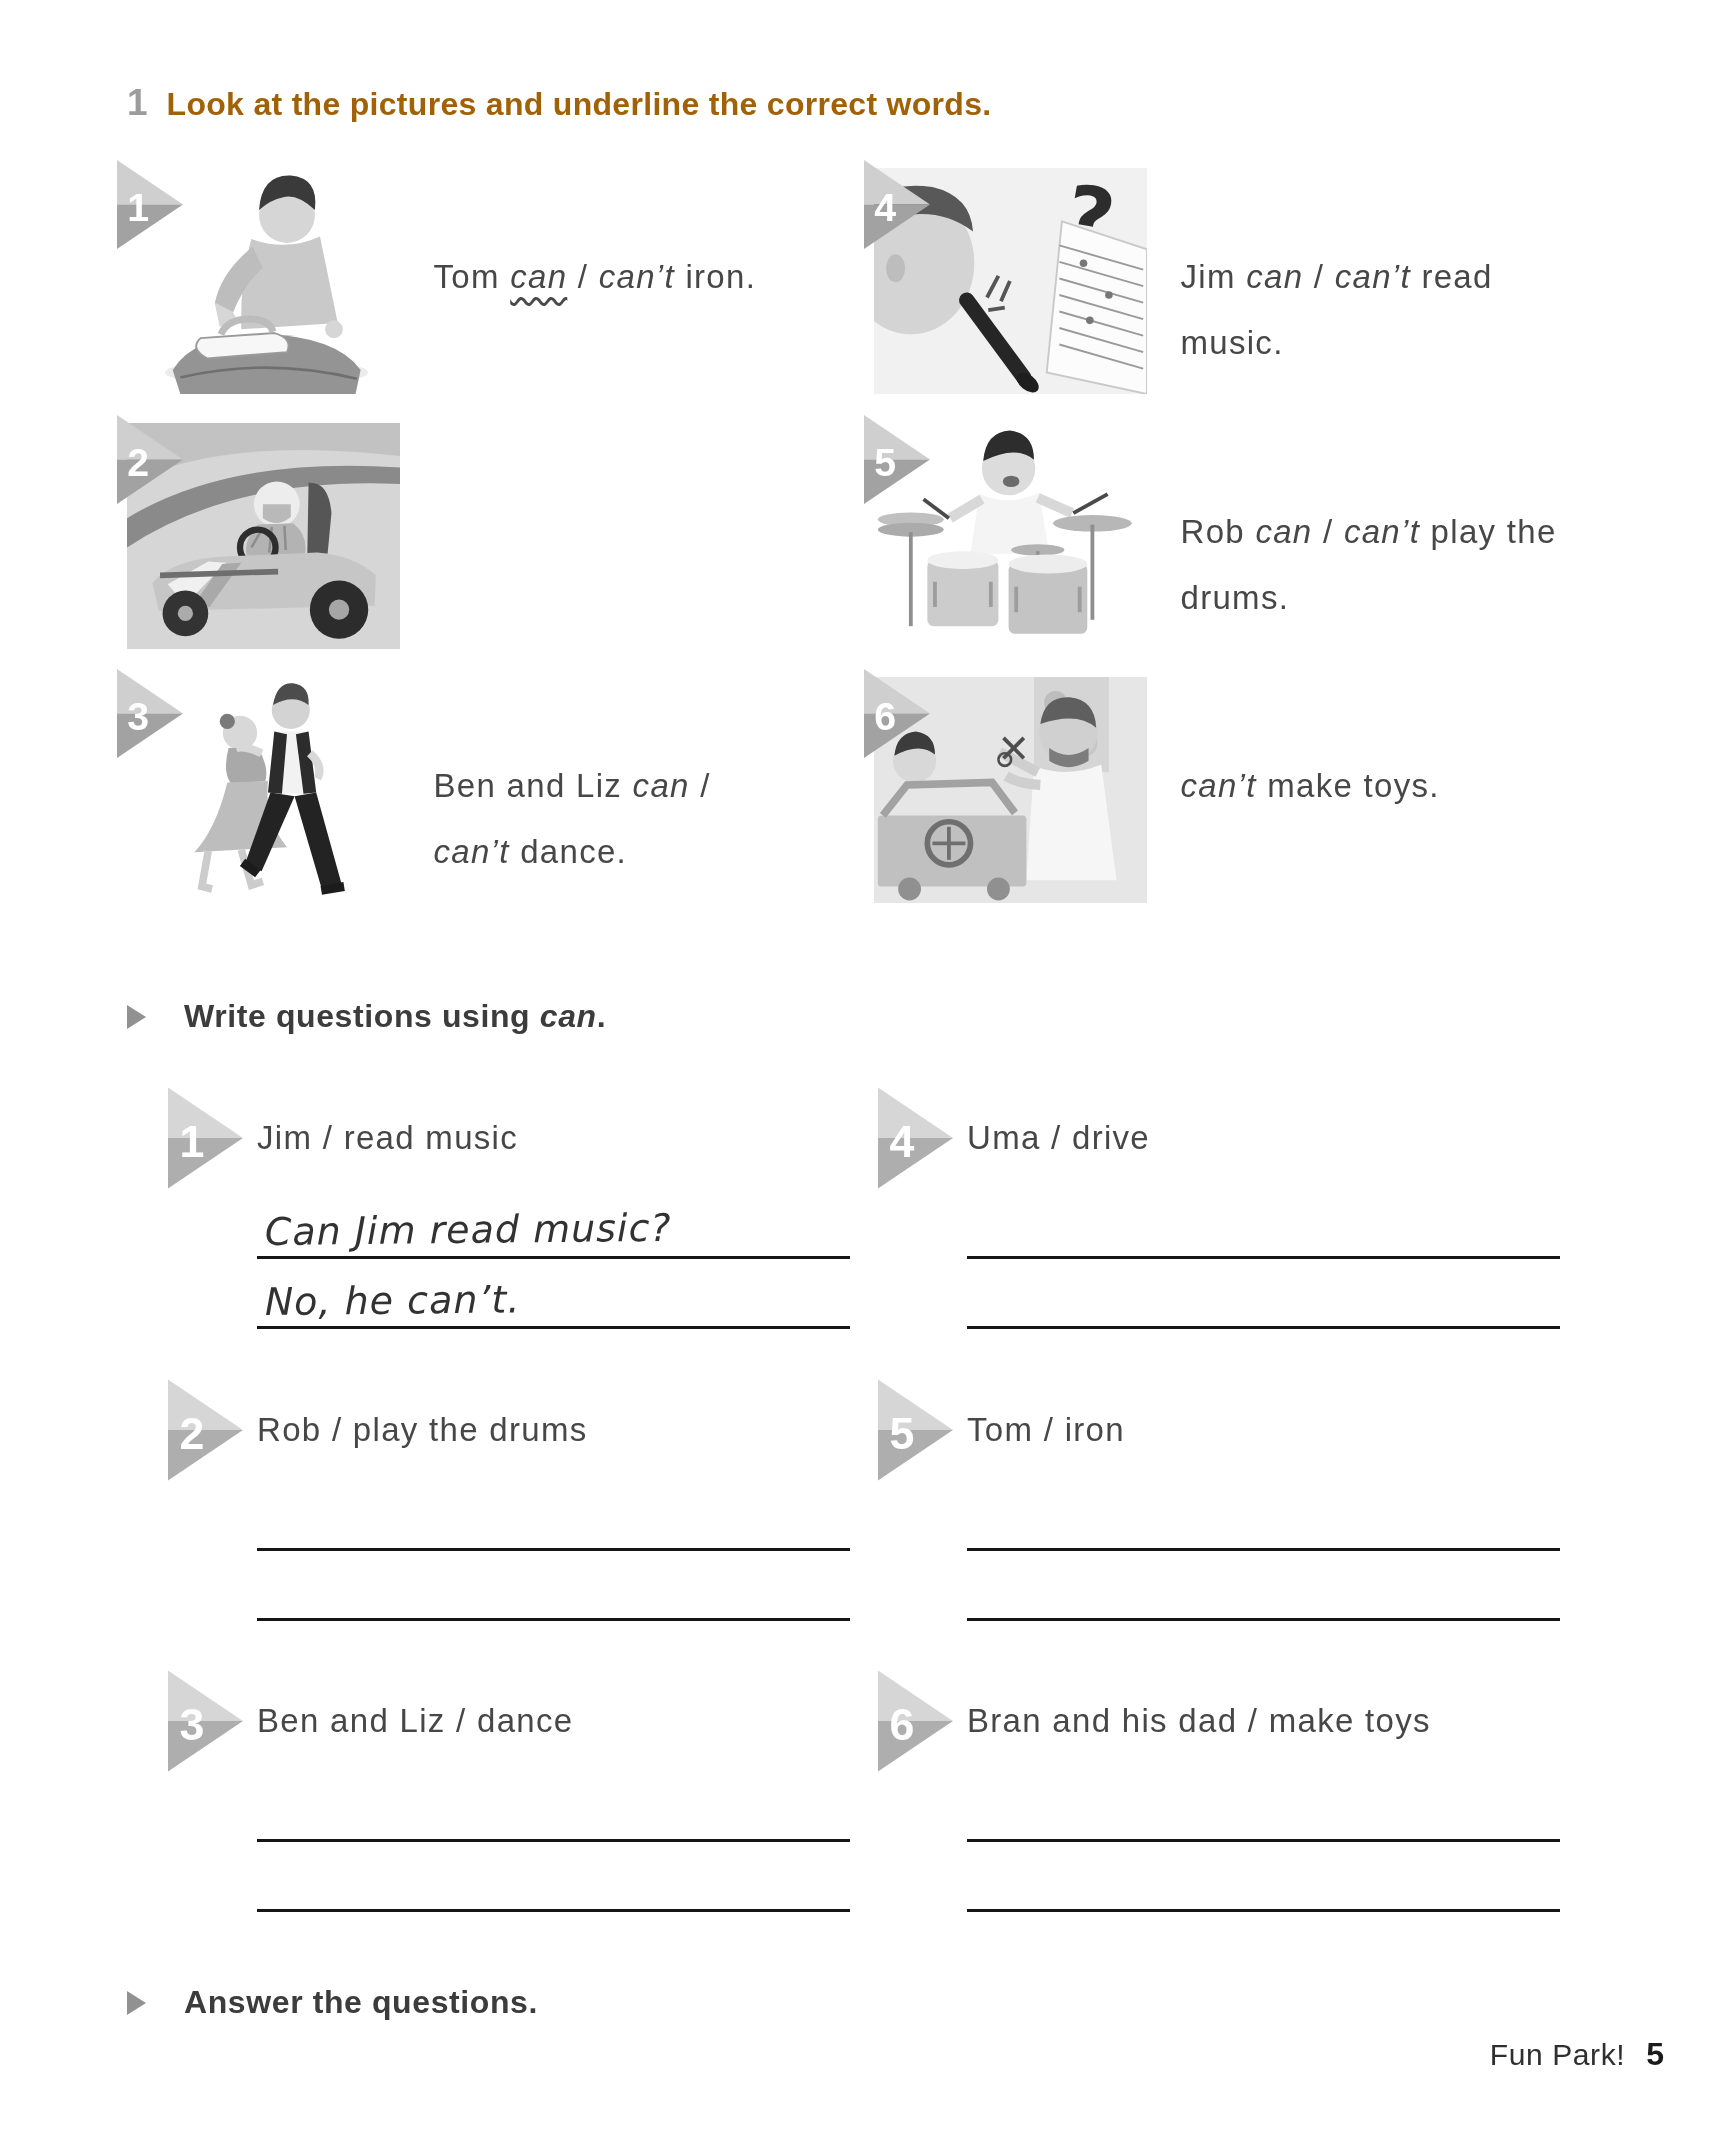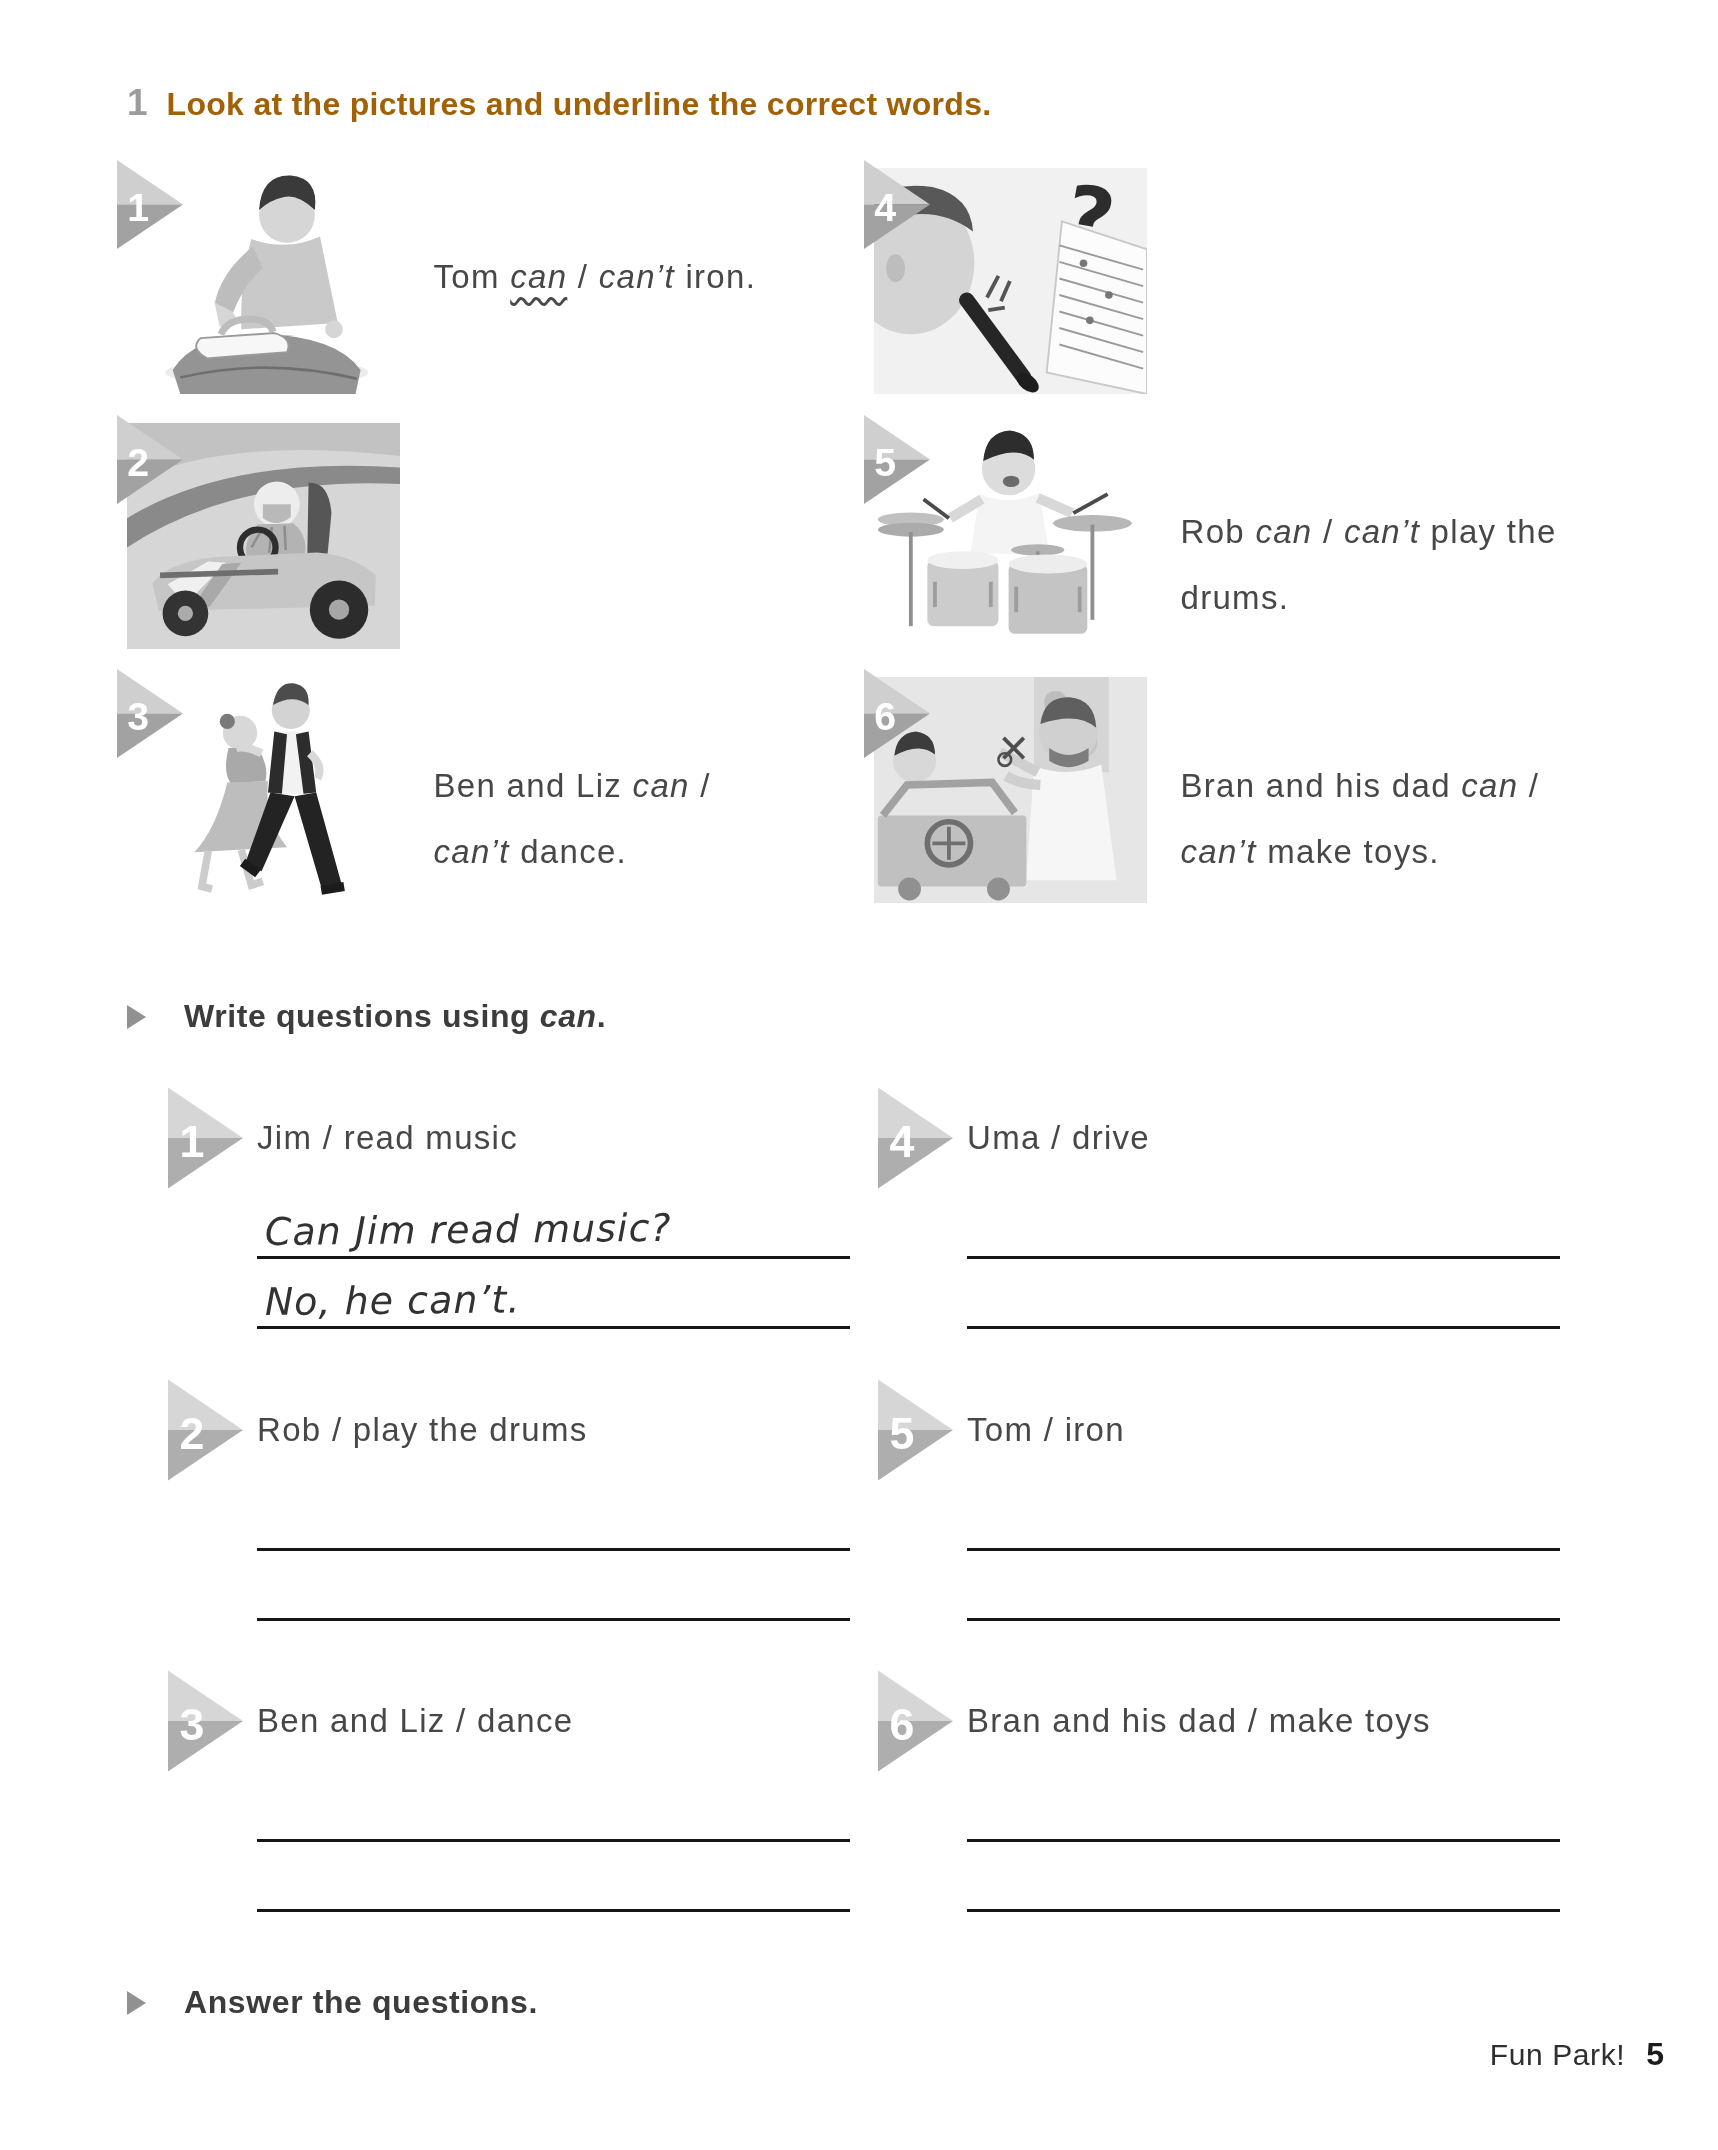--- a/index.html
+++ b/index.html
@@ -103,20 +103,24 @@
           <circle cx="330" cy="150" r="6" fill="#777777"></circle>
             <circle cx="370" cy="200" r="6" fill="#777777"></circle>
             <circle cx="340" cy="240" r="6" fill="#777777"></circle>
         </svg>
         <svg class="marker" viewBox="0 0 104 140">
           <polygon points="0,0 104,70 0,70" fill="#cfcfcf"></polygon>
           <polygon points="0,70 104,70 0,140" fill="#a2a2a2"></polygon>
           <text x="16" y="96">4</text>
         </svg>
       </figure>
+      <p class="caption">
+        <span class="cap-line"><span>Jim </span><span class="it">can</span><span> / </span><span class="it">can’t</span><span> read</span></span>
+        <span class="cap-line"><span>music.</span></span>
+      </p>
     </div>
 
     <div class="pic-row">
       <figure class="photo">
         <svg class="scene" viewBox="0 0 430 356">
           <rect width="430" height="356" fill="#d6d6d6"></rect>
           <path d="M0 96 Q150 20 430 52 L430 0 L0 0 Z" fill="#c2c2c2"></path>
           <path d="M0 150 Q160 52 430 70 L430 96 Q170 84 0 196 Z" fill="#8a8a8a"></path>
           <path d="M286 94 Q318 92 322 142 L316 206 L284 208 Z" fill="#565656"></path>
           <circle cx="236" cy="128" r="36" fill="#ededed"></circle>
@@ -230,21 +234,20 @@
           <circle cx="56" cy="334" r="18" fill="#909090"></circle>
             <circle cx="196" cy="334" r="18" fill="#909090"></circle>
         </svg>
         <svg class="marker" viewBox="0 0 104 140">
           <polygon points="0,0 104,70 0,70" fill="#cfcfcf"></polygon>
           <polygon points="0,70 104,70 0,140" fill="#a2a2a2"></polygon>
           <text x="16" y="96">6</text>
         </svg>
       </figure>
       <p class="caption">
-        <span class="cap-line"><span>Bran and his dad </span><span class="it">can</span><span> /</span></span>
         <span class="cap-line"><span class="it">can’t</span><span> make toys.</span></span>
       </p>
     </div>
 
   </section>
 
   <div class="sub-head">
     <span class="tri-bullet"></span>
     <h2 class="sub-title"><span>Write questions using </span><span class="it">can</span><span>.</span></h2>
   </div>

